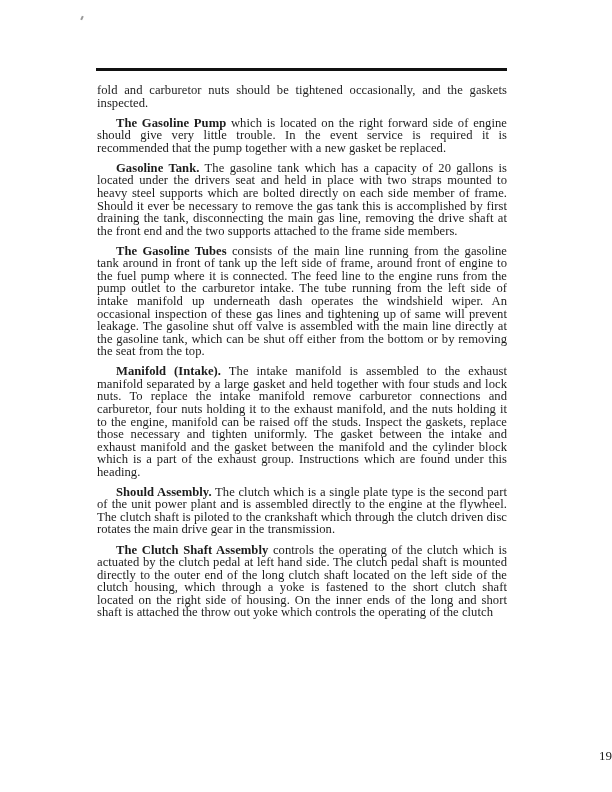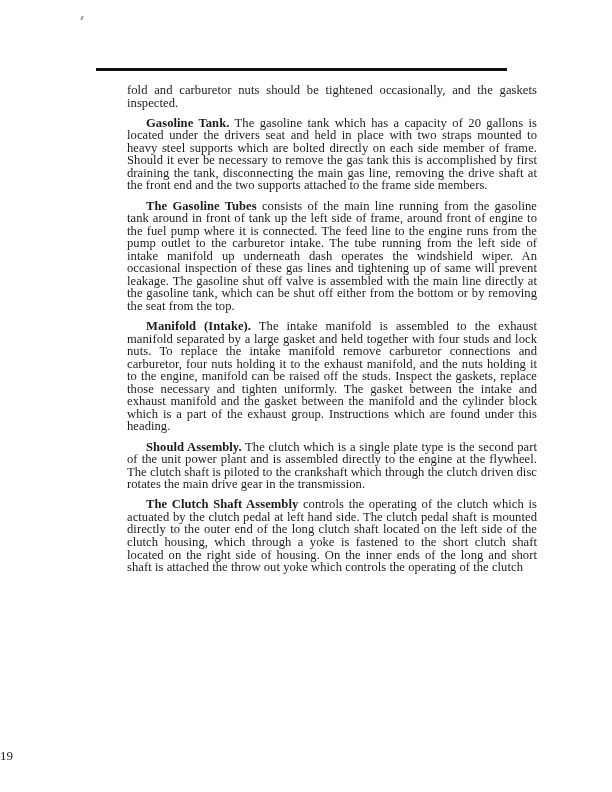--- a/index.html
+++ b/index.html
@@ -4,39 +4,42 @@
 <style>
   html, body { margin: 0; padding: 0; }
   body {
     width: 612px; height: 792px; background: #ffffff; position: relative; overflow: hidden;
     font-family: "Liberation Serif", "DejaVu Serif", serif; color: #1c1c1c;
   }
   .stray-mark { position: absolute; left: 81px; top: 16px; width: 2px; height: 4px; background: #999; transform: rotate(25deg); }
   .rule { position: absolute; left: 96px; top: 68px; width: 411px; height: 3px; background: #111; }
   .column {
     position: absolute; left: 97px; top: 84px; width: 410px;
-    font-size: 12.6px; line-height: 12.55px; text-align: justify; letter-spacing: 0.05px; margin-left: 30px;
+    font-size: 12.6px; line-height: 12.55px; text-align: justify; letter-spacing: 0.05px;
   }
   .para { margin: 0 0 7.6px 0; text-indent: 19px; hyphens: manual; }
   .para.first { text-indent: 0; }
   .para b { font-weight: bold; }
   .page-number {
-    position: absolute; left: 0; width: 612px; top: 748px; text-align: left;
+    position: absolute; left: 0; width: 612px; top: 748px; text-align: right;
     font-size: 13px; font-family: "Liberation Serif", "DejaVu Serif", serif;
   }
 </style>
 </head>
 <body>
 
 <div class="stray-mark"></div>
 <div class="rule"></div>
 
 <div class="column">
   <p class="para first">
     <span>fold and carburetor nuts should be tightened occasionally, and the gaskets inspected.</span>
+  </p>
+  <p class="para">
+    <b>The Gasoline Pump</b><span> which is located on the right forward side of engine should give very little trouble. In the event service is re­quired it is recommended that the pump together with a new gasket be replaced.</span>
   </p>
   <p class="para">
     <b>Gasoline Tank.</b><span> The gasoline tank which has a capacity of 20 gallons is located under the drivers seat and held in place with two straps mounted to heavy steel supports which are bolted directly on each side member of frame. Should it ever be necessary to remove the gas tank this is accomplished by first draining the tank, discon­necting the main gas line, removing the drive shaft at the front end and the two supports attached to the frame side members.</span>
   </p>
   <p class="para">
     <b>The Gasoline Tubes</b><span> consists of the main line running from the gasoline tank around in front of tank up the left side of frame, around front of engine to the fuel pump where it is connected. The feed line to the engine runs from the pump outlet to the carburetor intake. The tube running from the left side of intake manifold up underneath dash operates the windshield wiper. An occasional in­spection of these gas lines and tightening up of same will prevent leakage. The gasoline shut off valve is assembled with the main line directly at the gasoline tank, which can be shut off either from the bottom or by removing the seat from the top.</span>
   </p>
   <p class="para">
     <b>Manifold (Intake).</b><span> The intake manifold is assembled to the ex­haust manifold separated by a large gasket and held together with four studs and lock nuts. To replace the intake manifold remove carburetor connections and carburetor, four nuts holding it to the exhaust manifold, and the nuts holding it to the engine, manifold can be raised off the studs. Inspect the gaskets, replace those necessary and tighten uniformly. The gasket between the intake and exhaust manifold and the gasket between the manifold and the cylinder block which is a part of the exhaust group. Instructions which are found under this heading.</span>
   </p>

